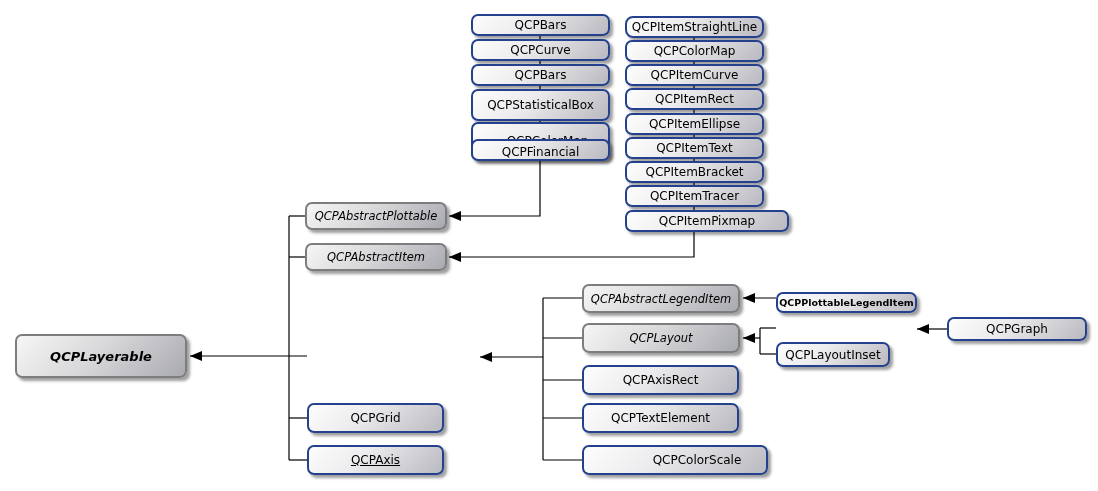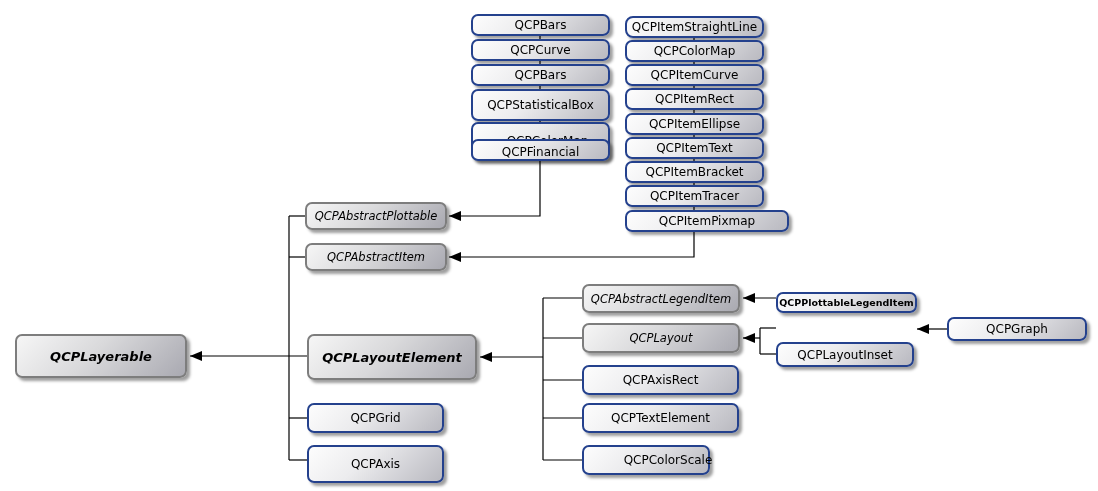--- a/index.html
+++ b/index.html
@@ -81,27 +81,24 @@
     </svg>
     <div class="node lg abstract" style="left: 15px; top: 334px; width: 172px; height: 44px;">
       <span>QCPLayerable</span>
     </div>
     <div class="node md abstract" style="left: 305px; top: 202px; width: 142px; height: 28px;">
       <span>QCPAbstractPlottable</span>
     </div>
     <div class="node md abstract" style="left: 305px; top: 243px; width: 142px; height: 28px;">
       <span>QCPAbstractItem</span>
     </div>
-    <div class="node lg abstract" style="left: 307px; top: 334px; width: 170px; height: 46px;">
-      <span>QCPLayoutElement</span>
-    </div>
     <div class="node sm" style="left: 307px; top: 403px; width: 137px; height: 30px;">
       <span>QCPGrid</span>
     </div>
-    <div class="node sm" style="left: 307px; top: 445px; width: 137px; height: 38px;">
+    <div class="node sm" style="left: 307px; top: 445px; width: 137px; height: 30px; text-decoration: underline;">
       <span>QCPAxis</span>
     </div>
     <div class="node sm" style="left: 471px; top: 14px; width: 139px; height: 22px;">
       <span>QCPBars</span>
     </div>
     <div class="node sm" style="left: 471px; top: 39px; width: 139px; height: 22px;">
       <span>QCPCurve</span>
     </div>
     <div class="node sm" style="left: 471px; top: 64px; width: 139px; height: 22px;">
       <span>QCPBars</span>
@@ -147,25 +144,25 @@
     </div>
     <div class="node md abstract" style="left: 582px; top: 323px; width: 158px; height: 30px;">
       <span>QCPLayout</span>
     </div>
     <div class="node sm" style="left: 582px; top: 365px; width: 157px; height: 30px;">
       <span>QCPAxisRect</span>
     </div>
     <div class="node sm" style="left: 582px; top: 403px; width: 157px; height: 30px;">
       <span>QCPTextElement</span>
     </div>
-    <div class="node sm" style="left: 582px; top: 445px; width: 128px; height: 30px; padding-left: 44px;">
+    <div class="node sm" style="left: 582px; top: 445px; width: 186px; height: 30px; padding-left: 44px;">
       <span>QCPColorScale</span>
     </div>
     <div class="node xs" style="left: 776px; top: 292px; width: 141px; height: 21px;">
       <span>QCPPlottableLegendItem</span>
     </div>
-    <div class="node sm" style="left: 776px; top: 342px; width: 138px; height: 25px;">
+    <div class="node sm" style="left: 776px; top: 342px; width: 114px; height: 25px;">
       <span>QCPLayoutInset</span>
     </div>
     <div class="node sm" style="left: 947px; top: 317px; width: 140px; height: 24px;">
       <span>QCPGraph</span>
     </div>
   </div>
 
 </body></html>

